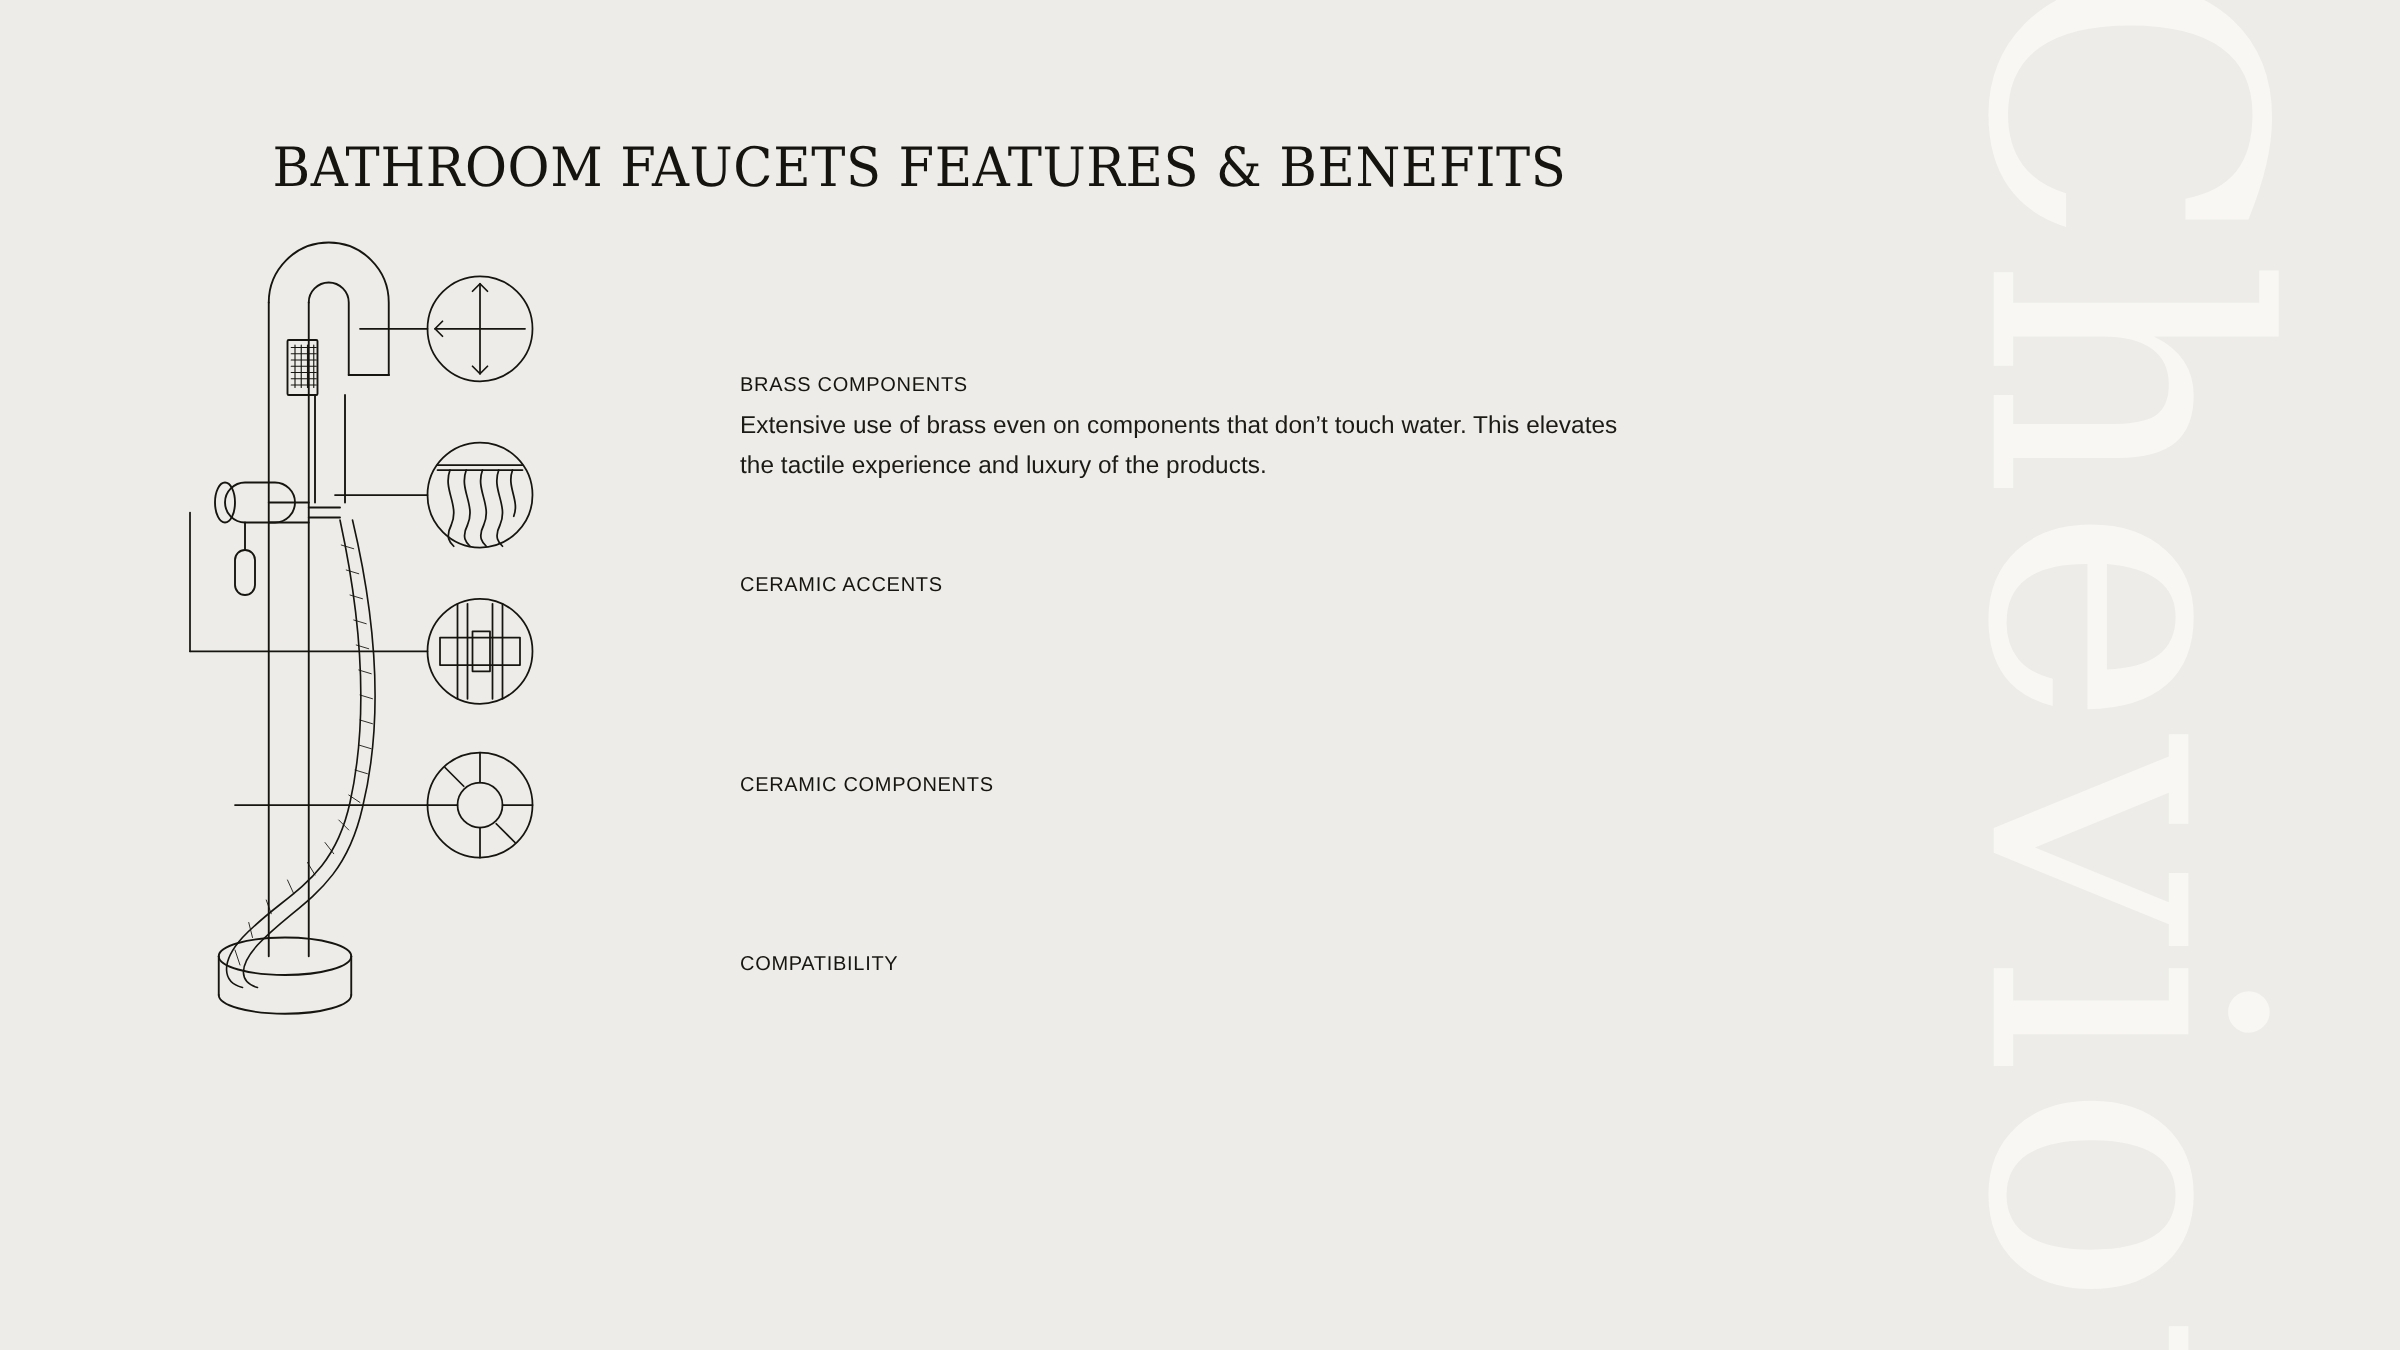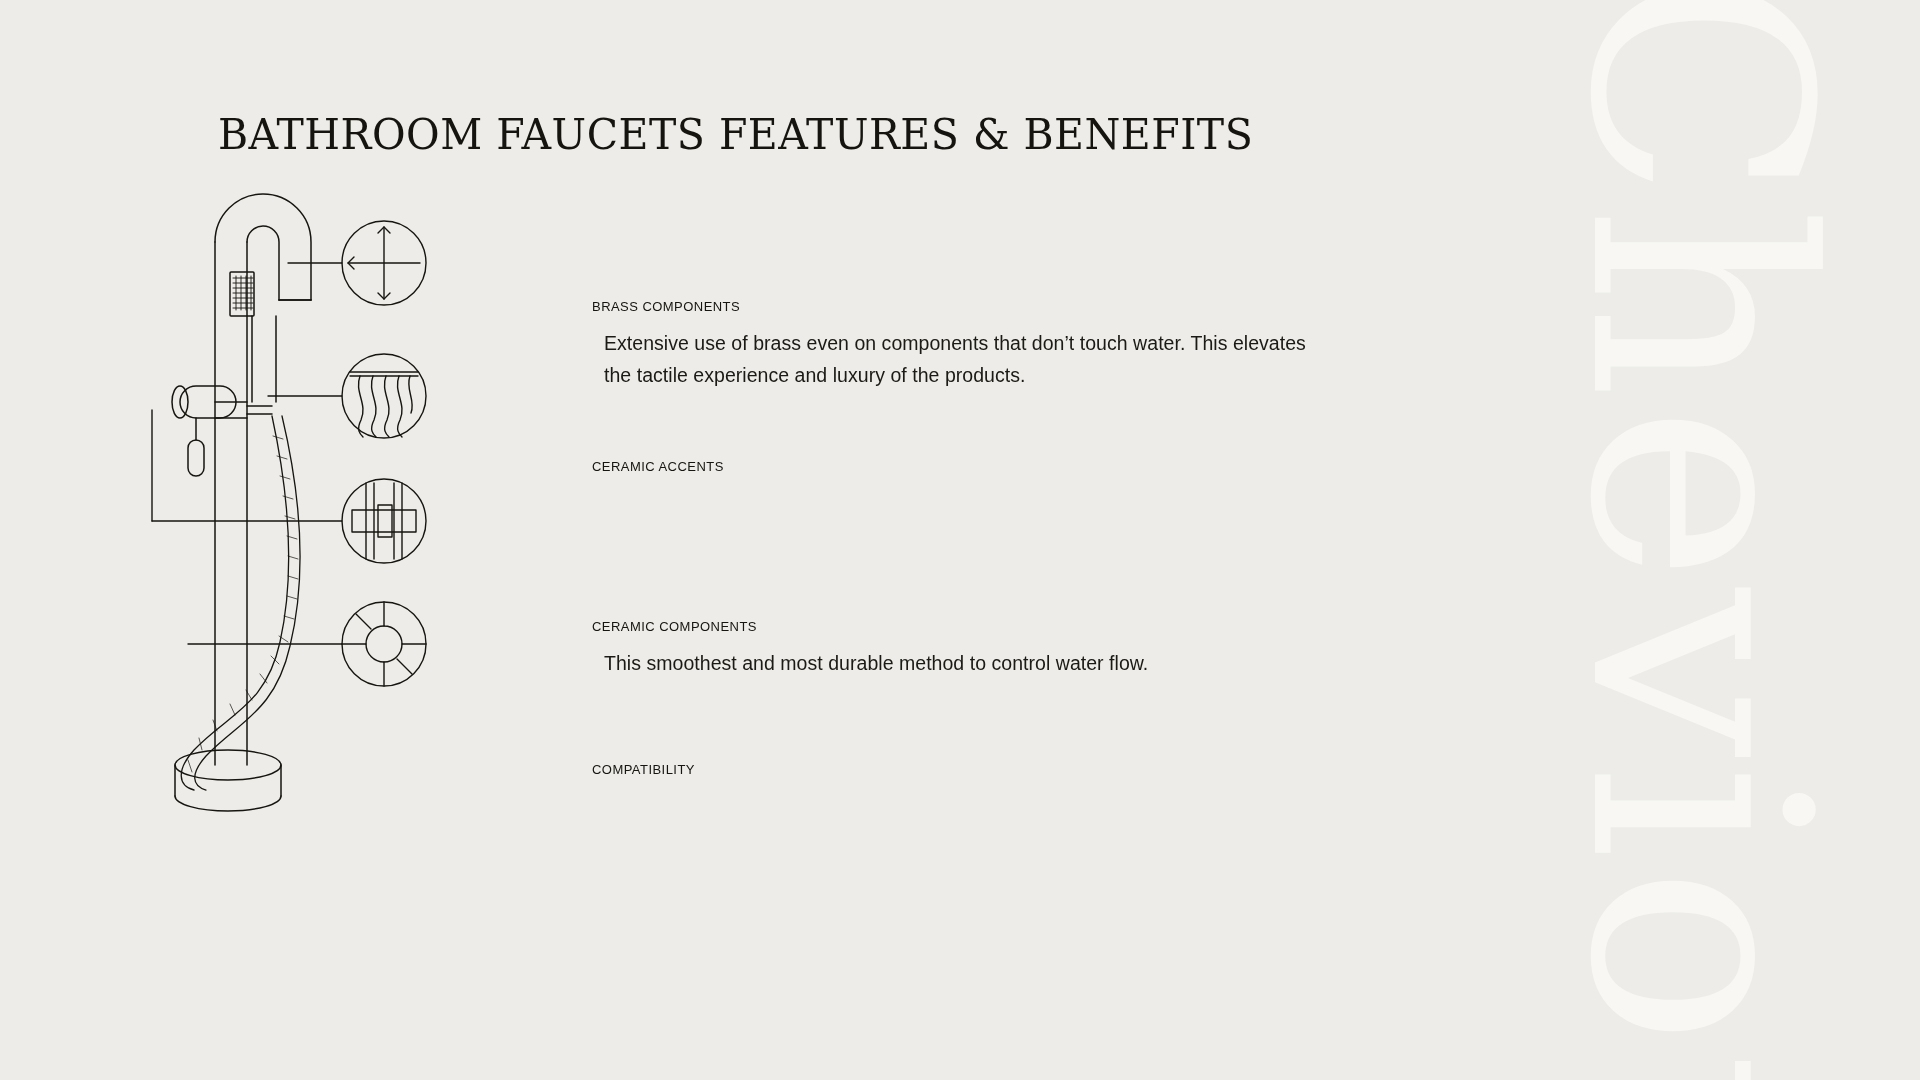--- a/index.html
+++ b/index.html
@@ -72,27 +72,27 @@
     position:absolute;
     left:592px;top:300px;
     width:760px;
     z-index:5;
   }
   .feature{position:absolute;left:0;width:740px;}
   .feature h3{
     margin:0 0 6px 0;
     font-family:"Liberation Sans", sans-serif;
     font-weight:400;
-    font-size:13px;
+    font-size:16px;
     line-height:1.15;
     letter-spacing:0.035em;
     color:#16150F;
   }
   .feature p{
-    margin:12px;
+    margin:0;
     font-family:"Liberation Sans", sans-serif;
     font-weight:400;
     font-size:19.5px;
     line-height:32px;
     letter-spacing:0.002em;
     color:#1B1A14;
     max-width:720px;
   }
   .f0{top:0px;}
   .f1{top:160px;}
@@ -279,21 +279,20 @@
       <h3>BRASS COMPONENTS</h3>
       <p>Extensive use of brass even on components that don’t touch water. This elevates the tactile experience and luxury of the products.</p>
     </div>
 
     <div class="feature f1">
       <h3>CERAMIC ACCENTS</h3>
     </div>
 
     <div class="feature f2">
       <h3>CERAMIC COMPONENTS</h3>
-      <p>This smoothest and most durable method to control water flow.</p>
     </div>
 
     <div class="feature f3">
       <h3>COMPATIBILITY</h3>
     </div>
 
   </div>
 
 </div>
 

